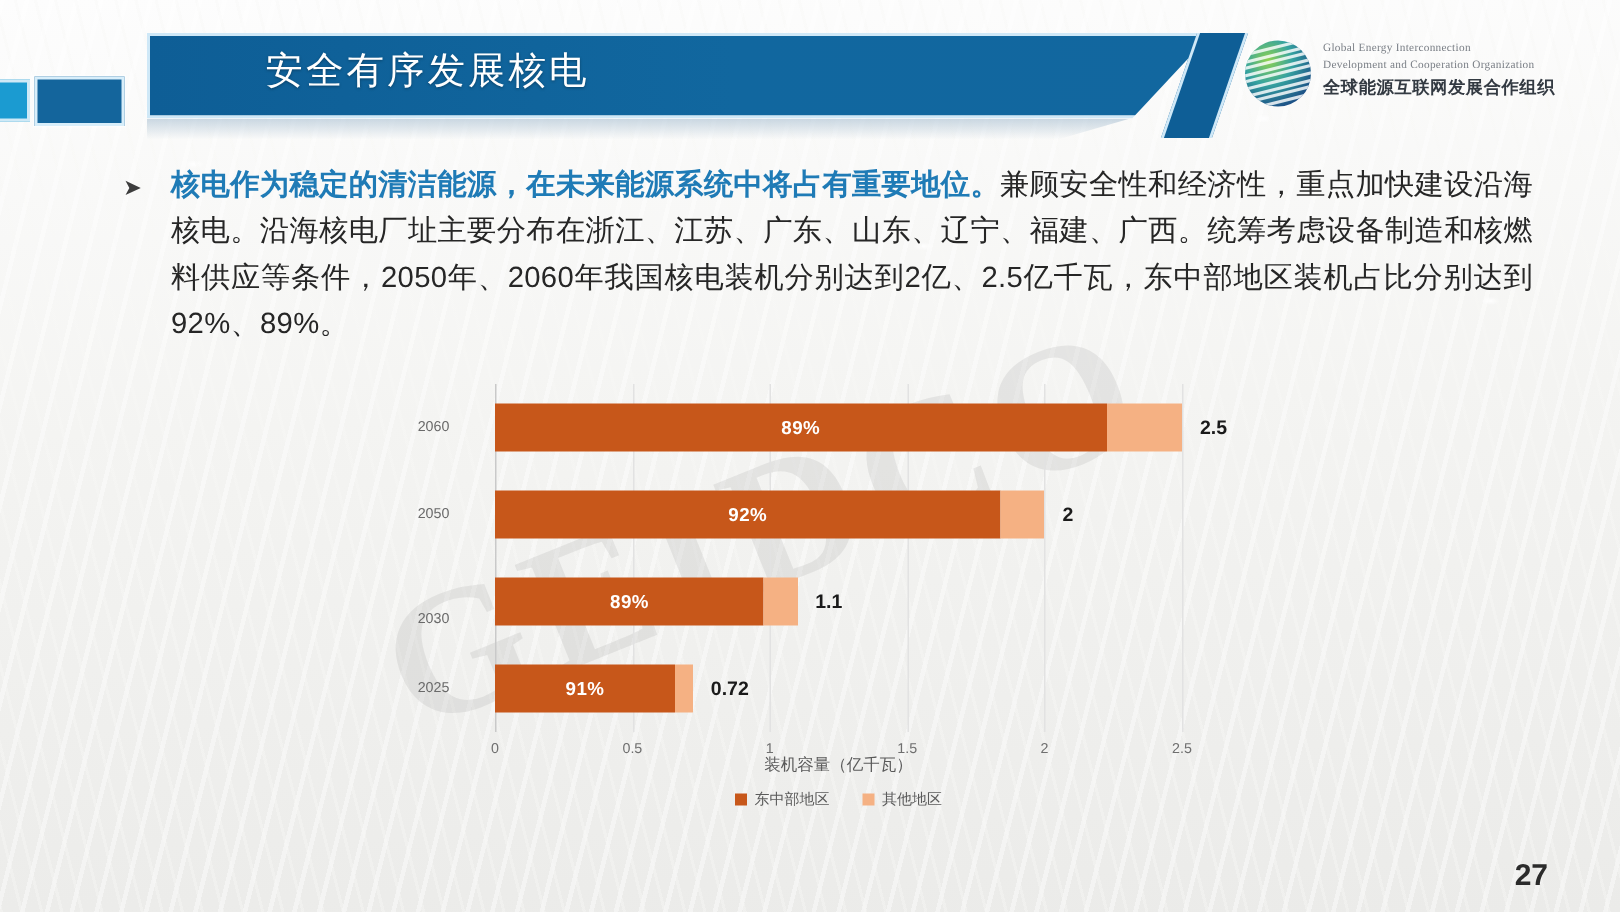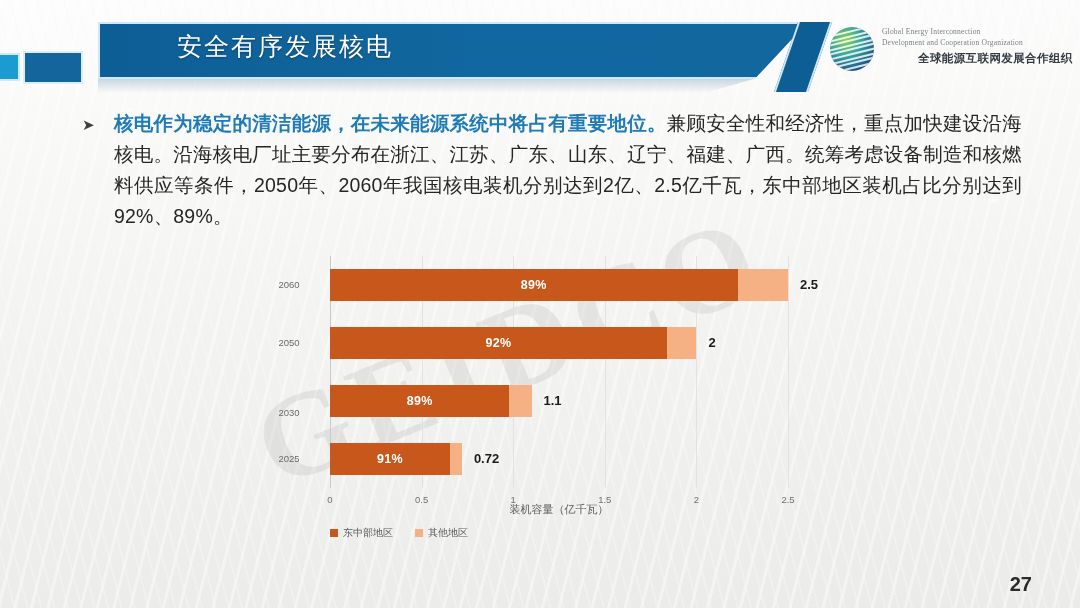--- a/index.html
+++ b/index.html
@@ -121,21 +121,20 @@
     white-space: nowrap;
     font-family: "Liberation Serif", "DejaVu Serif", serif;
   }
   #logo-cn {
     margin-top: 3px;
     font-size: 11.5px;
     font-weight: bold;
     color: #333a42;
     letter-spacing: .4px;
     white-space: nowrap;
-    margin-left: 36px;
   }
 
   
   #bullet {
     position: absolute;
     left: 82px; top: 108px;
     width: 940px;
   }
   #bullet-marker {
     position: absolute;
@@ -239,20 +238,21 @@
     width: 458px;
     text-align: center;
     font-size: 11px;
     color: #5a5a5a;
   }
   #legend {
     position: absolute;
     left: 75px; top: 278px;
     width: 458px;
     display: flex;
+    justify-content: center;
     gap: 22px;
     font-size: 10px;
     color: #5a5a5a;
   }
   .legend-item { display: flex; align-items: center; gap: 5px; }
   .legend-swatch { width: 8px; height: 8px; display: inline-block; }
 
   #chart-caption {
     position: absolute;
     left: 0; top: 563px;

